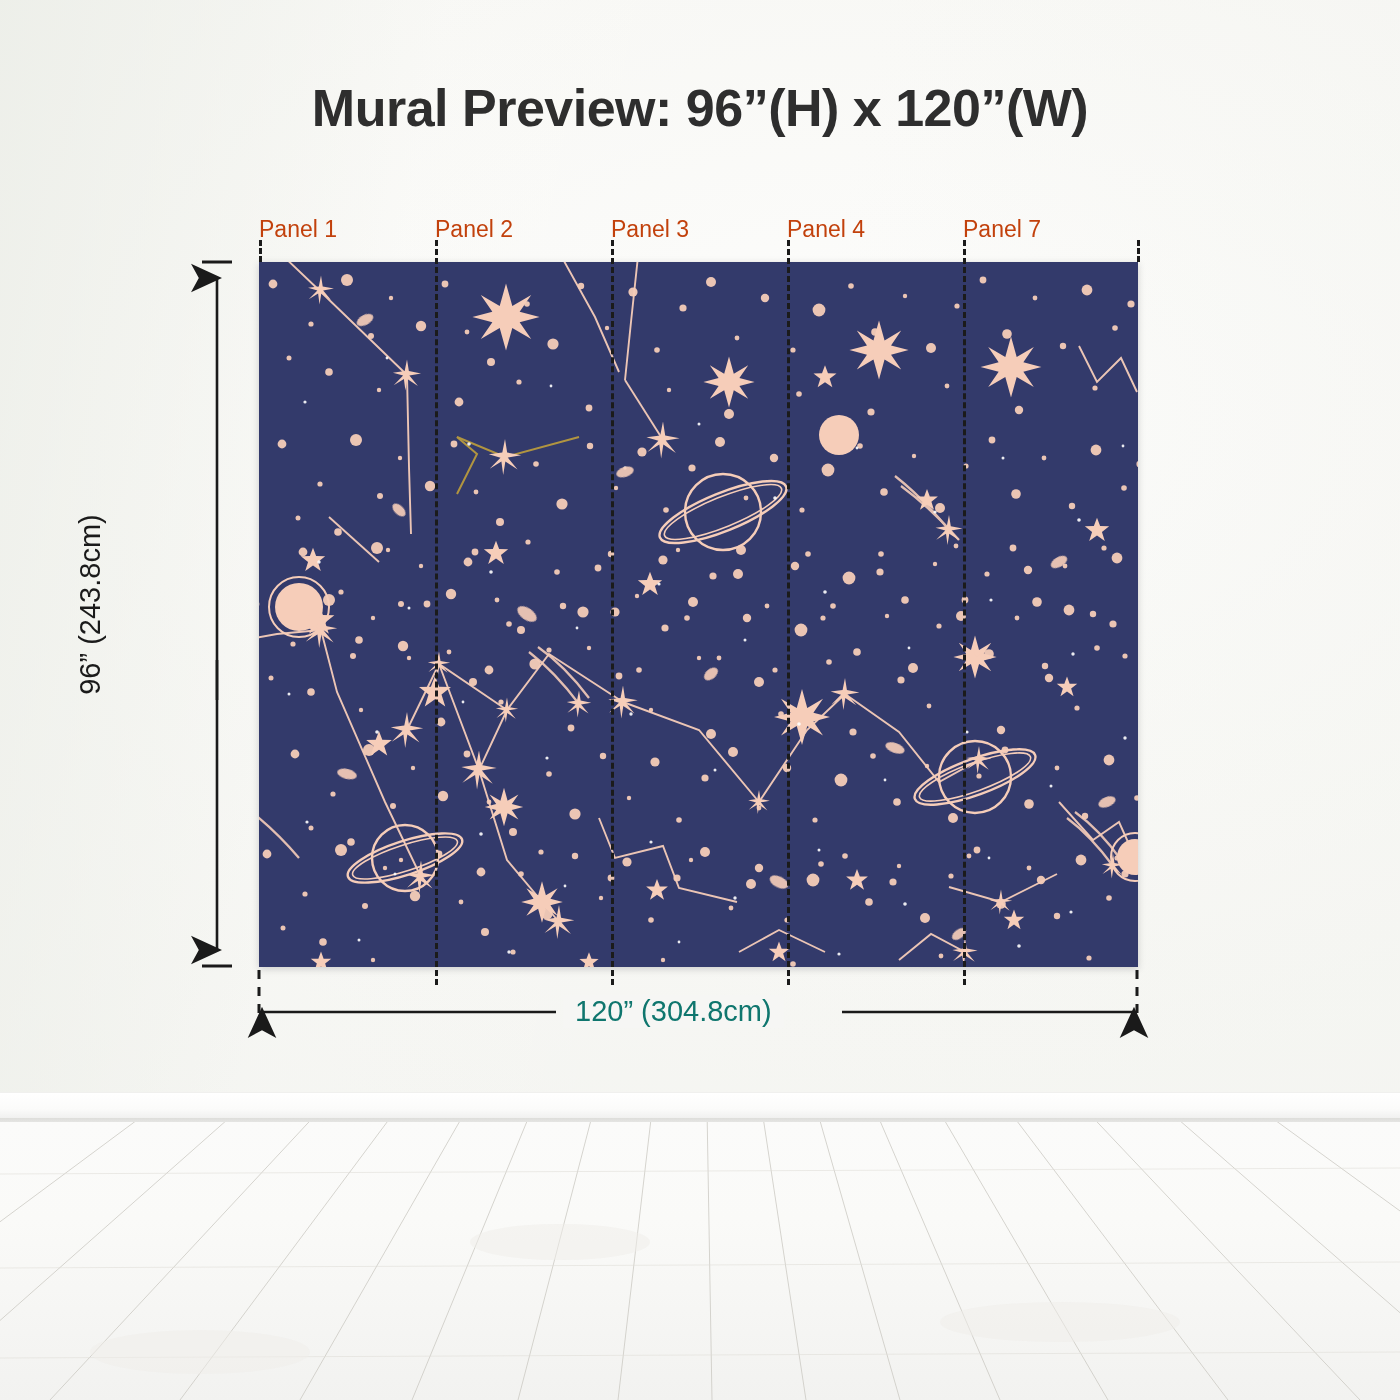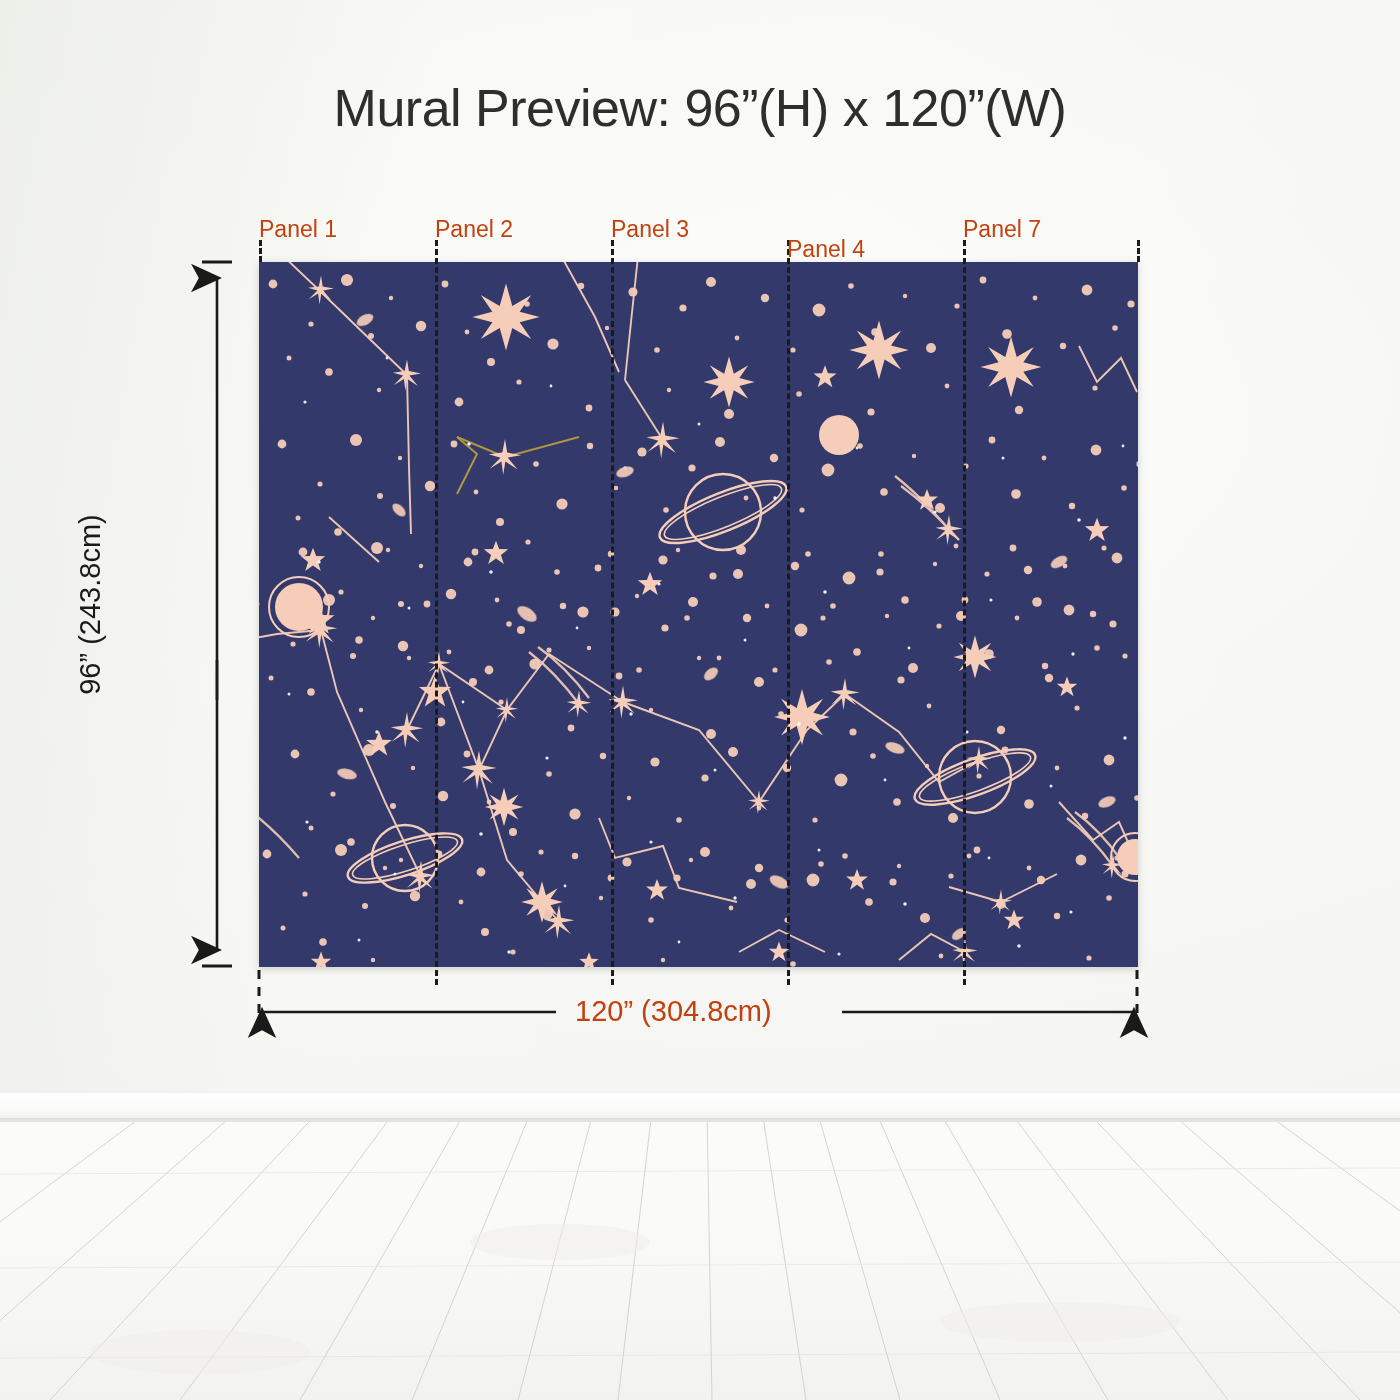--- a/index.html
+++ b/index.html
@@ -39,21 +39,21 @@
     position:absolute; left:0; top:1122px; width:1400px; height:278px;
     background:linear-gradient(180deg,#f7f7f5 0%, #fbfbfa 40%, #f4f4f2 100%);
     overflow:hidden;
   }
   .floor svg { position:absolute; left:0; top:0; }
 
   
   #title {
     position:absolute; left:0; top:78px; width:1400px;
     text-align:center;
-    font-size:52px; font-weight:normal; letter-spacing:-0.5px;
+    font-size:52px; font-weight:bold; letter-spacing:-0.5px;
     color:#2e2e2e;
   }
 
   
   .panel-label {
     position:absolute; top:216px;
     width:176px; text-align:left;
     font-size:23px; color:#c2410c;
   }
 
@@ -76,21 +76,21 @@
   #height-label {
     position:absolute;
     left:-60px; top:588px;
     width:300px; text-align:center;
     transform:rotate(-90deg);
     transform-origin:center center;
     font-size:29px; color:#1a1a1a;
   }
   #width-label {
     position:absolute; left:563px; top:995px;
-    font-size:29px; color:#c2410c;
+    font-size:29px; color:#0f766e;
     background:#f6f6f4; padding:0 12px;
   }
 
   
   #caption {
     position:absolute; left:0; top:1196px; width:1400px;
     text-align:center; line-height:1.28;
     font-size:43px; font-weight:bold; color:#262626;
   }
   #caption .hl { color:#b0512f; }
@@ -413,21 +413,21 @@
 <div class="guide" style="left:435px; top:240px; height:745px;"></div>
 <div class="guide" style="left:611px; top:240px; height:745px;"></div>
 <div class="guide" style="left:787px; top:240px; height:745px;"></div>
 <div class="guide" style="left:963px; top:240px; height:745px;"></div>
 <div class="guide" style="left:259px; top:240px; height:22px;"></div>
 <div class="guide" style="left:1137px; top:240px; height:22px;"></div>
 
 <div class="panel-label" style="left:259px;">Panel 1</div>
 <div class="panel-label" style="left:435px;">Panel 2</div>
 <div class="panel-label" style="left:611px;">Panel 3</div>
-<div class="panel-label" style="left:787px;margin-top:20px;">Panel 4</div>
+<div class="panel-label" style="left:787px;">Panel 4</div>
 <div class="panel-label" style="left:963px;">Panel 7</div>
 
 <svg class="dim-svg">
   <defs>
     <marker id="arrUp" markerWidth="12" markerHeight="12" refX="6" refY="2" orient="auto">
       <path d="M6,0 L11.5,12 L6,9 L0.5,12 Z" fill="#1a1a1a"></path>
     </marker>
     <marker id="arrDown" markerWidth="12" markerHeight="12" refX="6" refY="2" orient="auto">
       <path d="M6,0 L11.5,12 L6,9 L0.5,12 Z" fill="#1a1a1a"></path>
     </marker>

